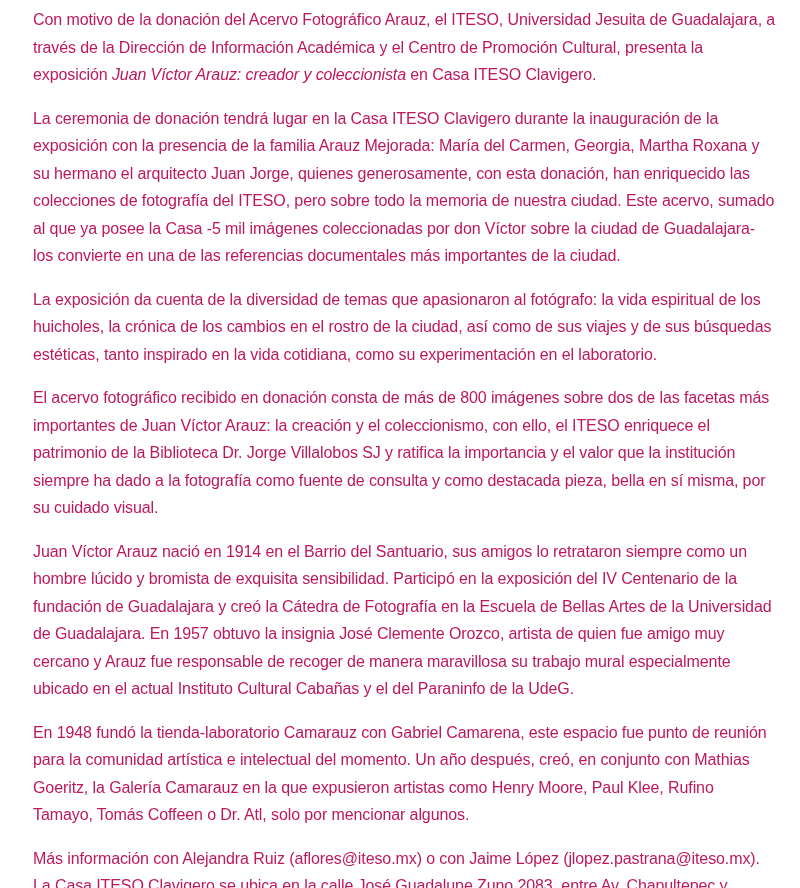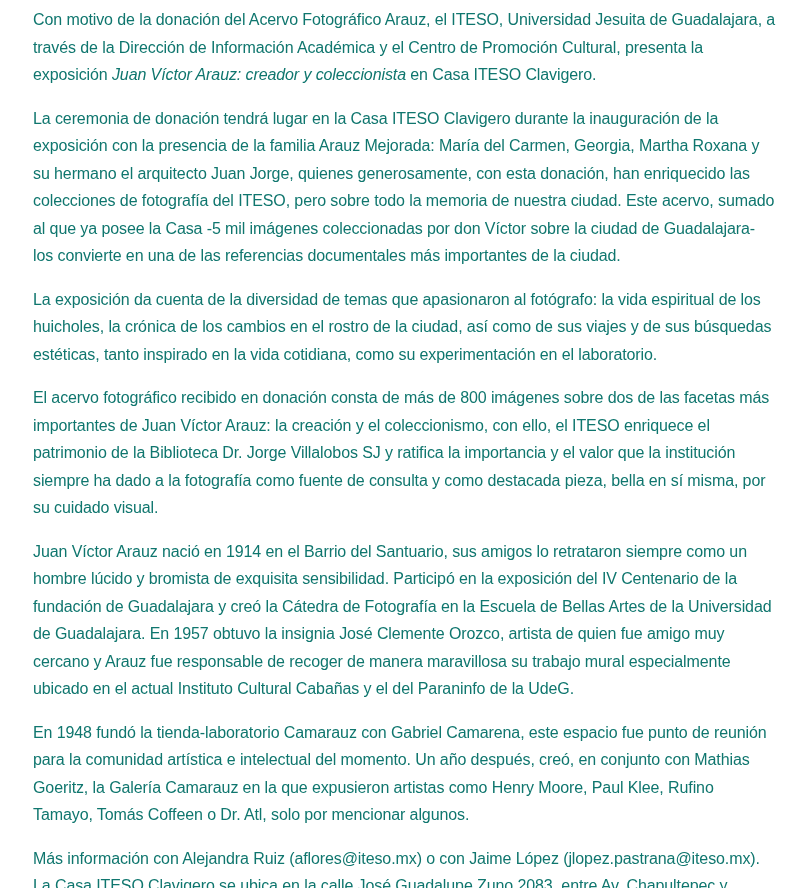--- a/index.html
+++ b/index.html
@@ -15,21 +15,21 @@
   }
   main[data-name="article-body"] {
     box-sizing: border-box;
     width: 800px;
     padding: 6px 24px 10px 33px;
   }
   main p {
     margin: 0 0 16px 0;
     font-size: 16px;
     line-height: 27.5px;
-    color: #0f766e;
+    color: #be185d;
     text-align: left;
     font-weight: 400;
     letter-spacing: -0.1px;
   }
   main p:last-child {
     margin-bottom: 0;
   }
   em[data-name="exhibition-title"] {
     font-style: italic;
   }

